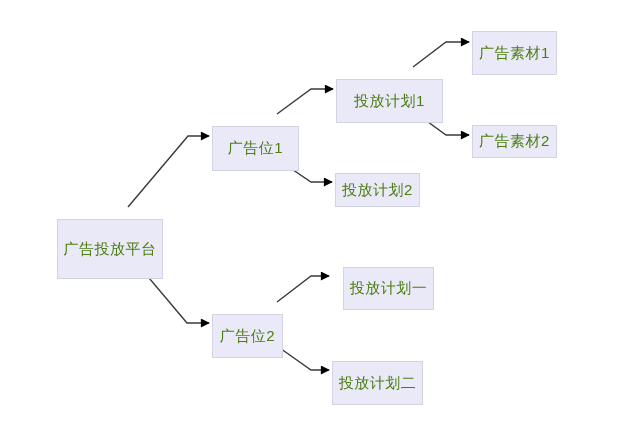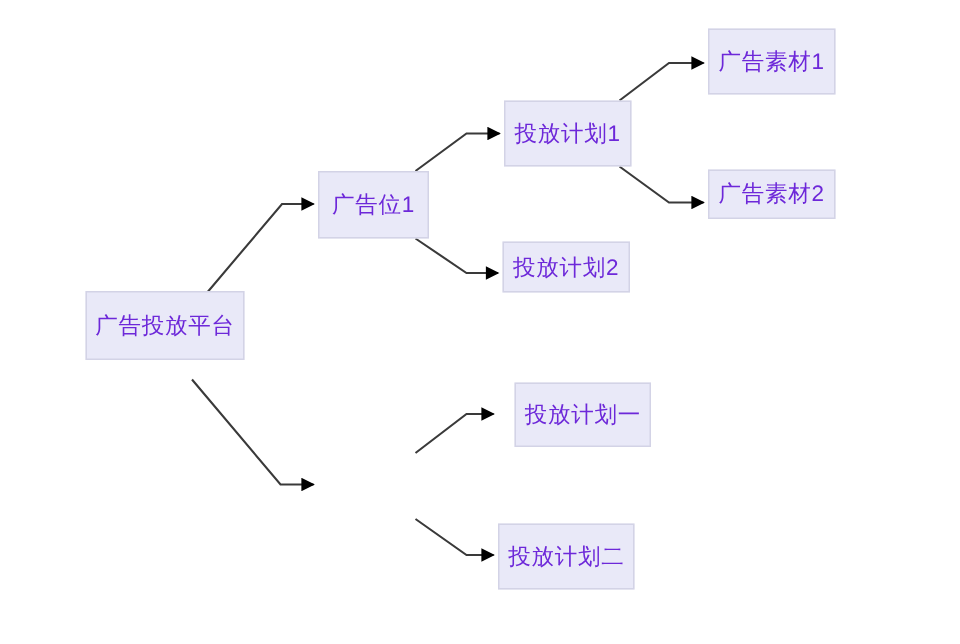--- a/index.html
+++ b/index.html
@@ -14,31 +14,32 @@
   .edge-layer {
     position: absolute;
     left: 0; top: 0;
     width: 640px; height: 429px;
   }
   .node {
     position: absolute;
     box-sizing: border-box;
     background: #e9e9f8;
     border: 1px solid #d3d3e6;
-    color: #6d28d9;
+    color: #4d7c0f;
     font-size: 15px;
     display: flex;
     align-items: center;
     justify-content: center;
     white-space: nowrap;
     letter-spacing: 0.5px;
+    margin-top: 12px;
   }
-  .n-platform  { left: 57px;  top: 194px; width: 106px; height: 46px; }
-  .n-adslot1   { left: 212px; top: 114px; width: 74px;  height: 45px; }
-  .n-plan1     { left: 336px; top: 67px;  width: 85px;  height: 44px; }
+  .n-platform  { left: 57px;  top: 207px; width: 106px; height: 60px; }
+  .n-adslot1   { left: 212px; top: 114px; width: 87px;  height: 45px; }
+  .n-plan1     { left: 336px; top: 67px;  width: 107px;  height: 44px; }
   .n-plan2     { left: 335px; top: 161px; width: 85px;  height: 34px; }
   .n-creative1 { left: 472px; top: 19px;  width: 85px;  height: 44px; }
   .n-creative2 { left: 472px; top: 113px; width: 85px;  height: 33px; }
   .n-adslot2   { left: 212px; top: 302px; width: 71px;  height: 44px; }
   .n-planyi    { left: 343px; top: 255px; width: 91px;  height: 43px; }
   .n-planer    { left: 332px; top: 349px; width: 91px;  height: 44px; }
   .edge {
     fill: none;
     stroke: #3a3a3a;
     stroke-width: 1.4;
@@ -70,18 +71,19 @@
   <div class="node n-adslot1">广告位1</div>
 
   <div class="node n-plan1">投放计划1</div>
 
   <div class="node n-plan2">投放计划2</div>
 
   <div class="node n-creative1">广告素材1</div>
 
   <div class="node n-creative2">广告素材2</div>
 
+  <div class="node n-adslot2">广告位2</div>
 
   <div class="node n-planyi">投放计划一</div>
 
   <div class="node n-planer">投放计划二</div>
 
 </div>
 
 </body></html>

